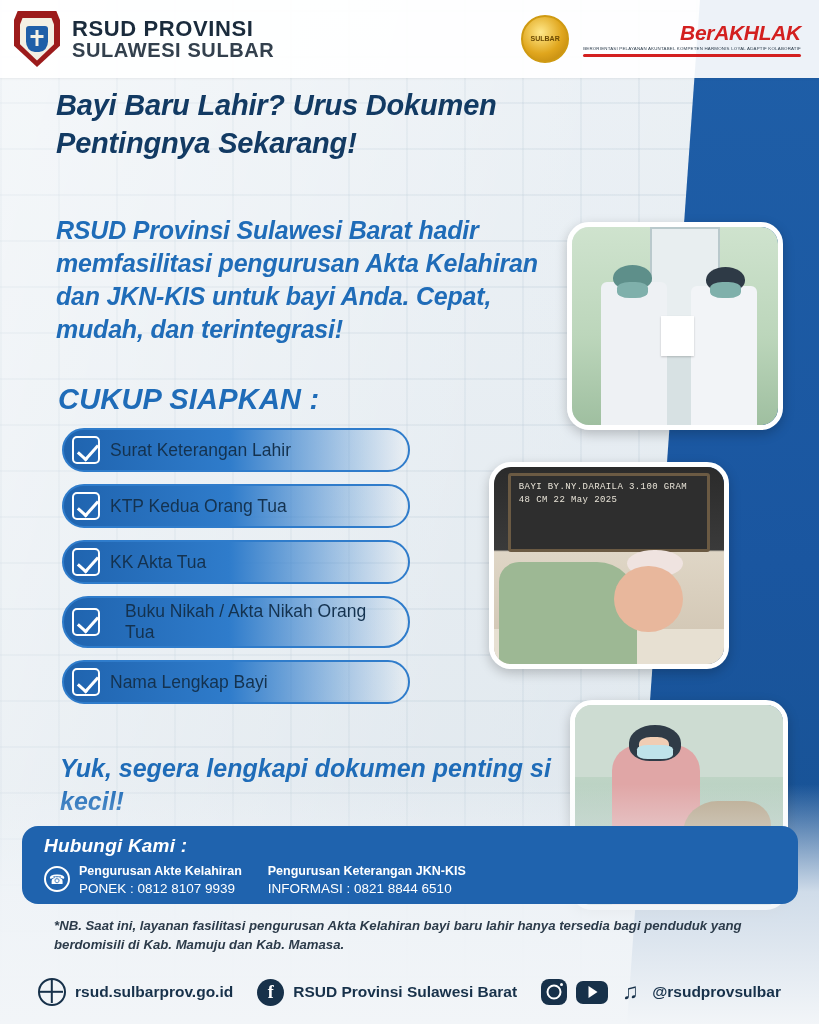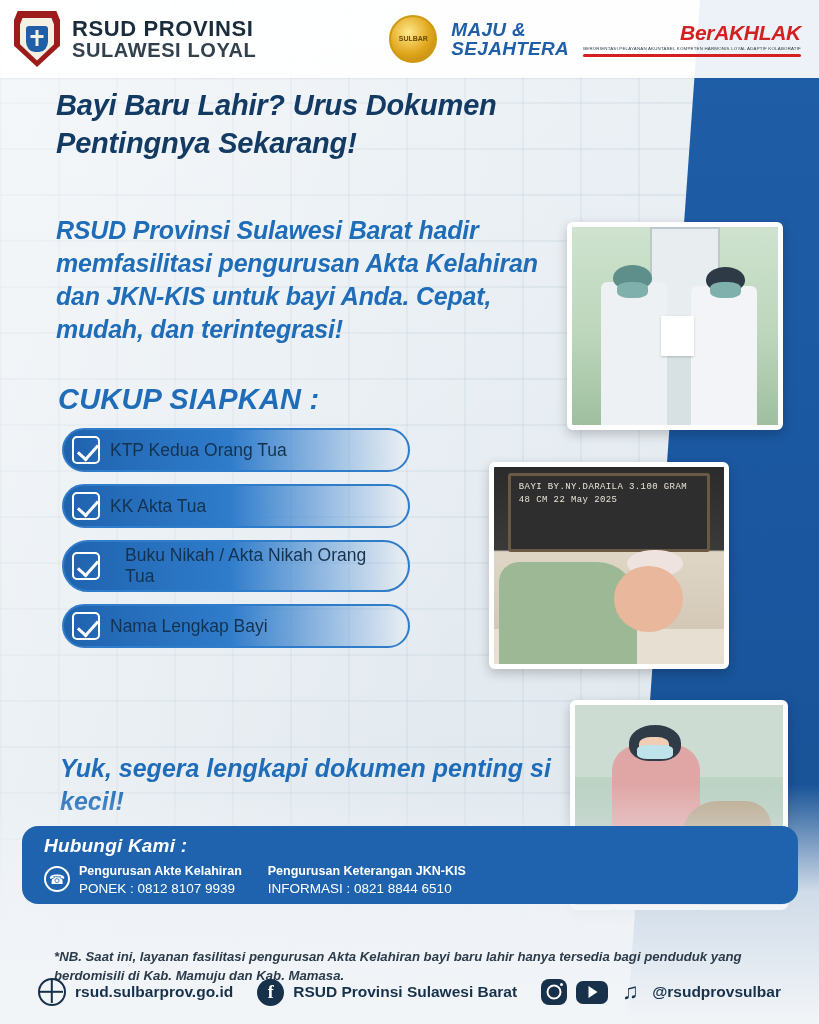--- a/index.html
+++ b/index.html
@@ -141,21 +141,21 @@
   .check-row:nth-child(5) .check-label { color: #14324f; }
 
   .yuk {
     position: absolute; left: 60px; top: 752px; width: 500px;
     font-size: 25px; line-height: 1.32; font-weight: 800; font-style: italic;
     color: #1f6cb8;
   }
 
   
   .photo {
-    position: absolute; border: 5px solid #ffffff; border-radius: 6px;
+    position: absolute; border: 5px solid #ffffff; border-radius: 22px;
     overflow: hidden; box-shadow: 0 4px 12px rgba(0,0,0,0.22);
   }
   .photo1 { left: 567px; top: 222px; width: 216px; height: 208px; }
   .photo2 { left: 489px; top: 462px; width: 240px; height: 207px; }
   .photo3 { left: 570px; top: 700px; width: 218px; height: 210px; }
 
   .p1-bg { position:absolute; inset:0; background: linear-gradient(180deg,#cfe3ce 0%, #bcd6bb 55%, #9fbfa0 100%); }
   .p1-door { position:absolute; left:38%; top:0; width:34%; height:62%; background:#e8eef0; border:2px solid #b9c9cc;}
   .p1-doorb { position:absolute; left:38%; top:62%; width:34%; height:38%; background:#d7e1e3;}
   .p1-p1 { position:absolute; left:14%; top:28%; width:32%; height:72%; background:#eef1f4; border-radius:6px 6px 0 0;}
@@ -195,21 +195,21 @@
   .phone-ic {
     width: 26px; height: 26px; border-radius: 50%; border: 2px solid #fff; flex:none;
     display:flex; align-items:center; justify-content:center; font-size: 13px;
   }
   .contact .lbl { font-size: 12.5px; font-weight: 700; line-height: 1.45; text-align: center; }
   .contact .val { font-size: 13.5px; font-weight: 400; line-height: 1.3; }
   .contact .c-right { padding-top: 1px; }
 
   .nb {
     position: absolute; left: 54px; top: 916px; width: 700px;
-    font-size: 13.2px; font-style: italic; color: #2c3b4a; line-height: 1.45; font-weight: 600; margin-top: 31px;
+    font-size: 13.2px; font-style: italic; color: #2c3b4a; line-height: 1.45; font-weight: 600;
   }
 
   
   .footer {
     position: absolute; left: 0; right: 0; bottom: 12px; height: 40px;
     display: flex; align-items: center; justify-content: center; gap: 9px;
     color: #17314a; font-size: 15.5px; font-weight: 600;
   }
   .f-ic { display:flex; align-items:center; justify-content:center; flex:none; }
   .globe {
@@ -234,41 +234,41 @@
   <div class="bg-right"></div>
 
   <div class="header">
     <div class="logo-shield">
       <div class="inner">
           <div class="core"></div>
         </div>
     </div>
     <div class="org-name">
       <div class="l1">RSUD PROVINSI</div>
-      <div class="l2">SULAWESI LOYAL</div>
+      <div class="l2">SULAWESI SULBAR</div>
     </div>
     <div class="header-right">
       <div class="gold-seal">SULBAR</div>
-      <div class="maju">
-        <span class="sm">MAJU &amp;</span>
-        <span class="sm">SEJAHTERA</span>
-      </div>
       <div class="berakhlak">
         <div class="word">BerAKHLAK</div>
         <div class="tag">BERORIENTASI PELAYANAN AKUNTABEL KOMPETEN HARMONIS LOYAL ADAPTIF KOLABORATIF</div>
         <div class="bar"></div>
       </div>
     </div>
   </div>
 
   <div class="headline">Bayi Baru Lahir? Urus Dokumen Pentingnya Sekarang!</div>
   <div class="subhead">RSUD Provinsi Sulawesi Barat hadir memfasilitasi pengurusan Akta Kelahiran dan JKN-KIS untuk bayi Anda. Cepat, mudah, dan terintegrasi!</div>
   <div class="cukup">CUKUP SIAPKAN :</div>
 
   <div class="checklist">
+    <div class="check-row">
+      <div class="check-box"></div>
+      <div class="check-label">Surat Keterangan Lahir</div>
+    </div>
     <div class="check-row">
       <div class="check-box"></div>
       <div class="check-label">KTP Kedua Orang Tua</div>
     </div>
     <div class="check-row">
       <div class="check-box"></div>
       <div class="check-label">KK Akta Tua</div>
     </div>
     <div class="check-row tall">
       <div class="check-box"></div>

